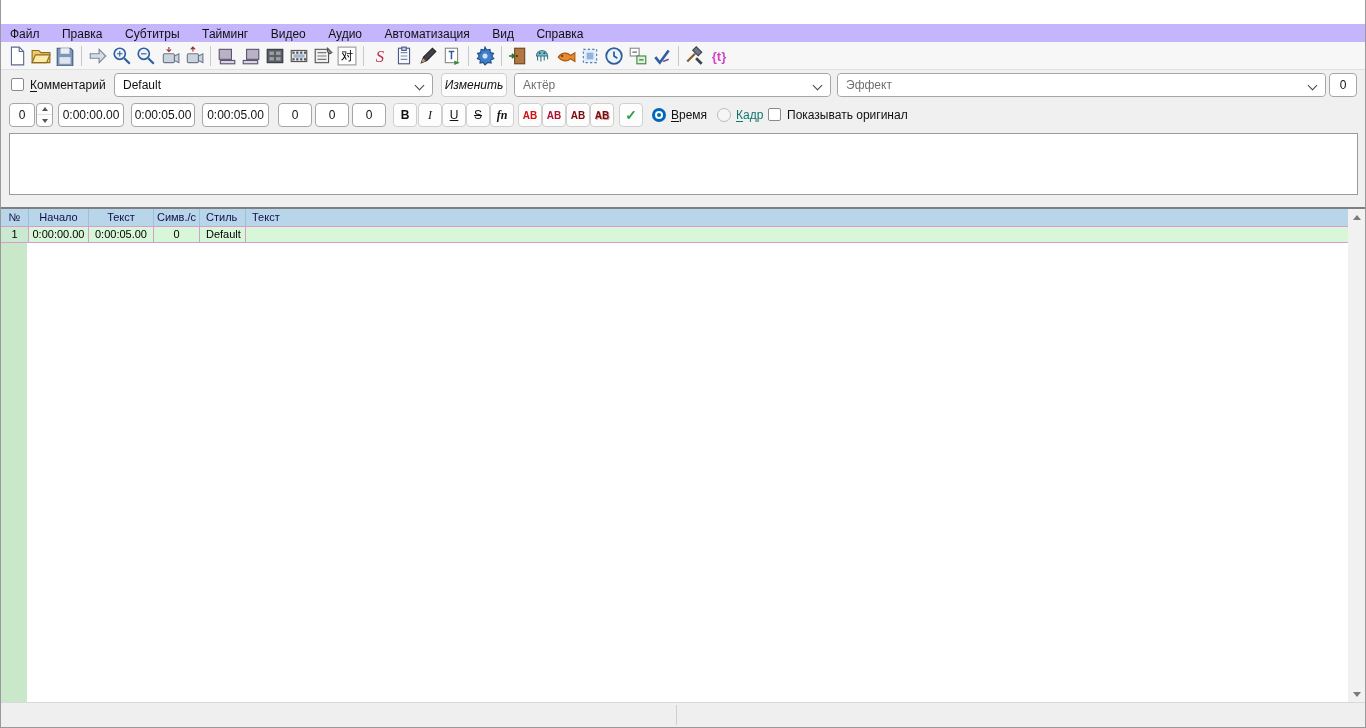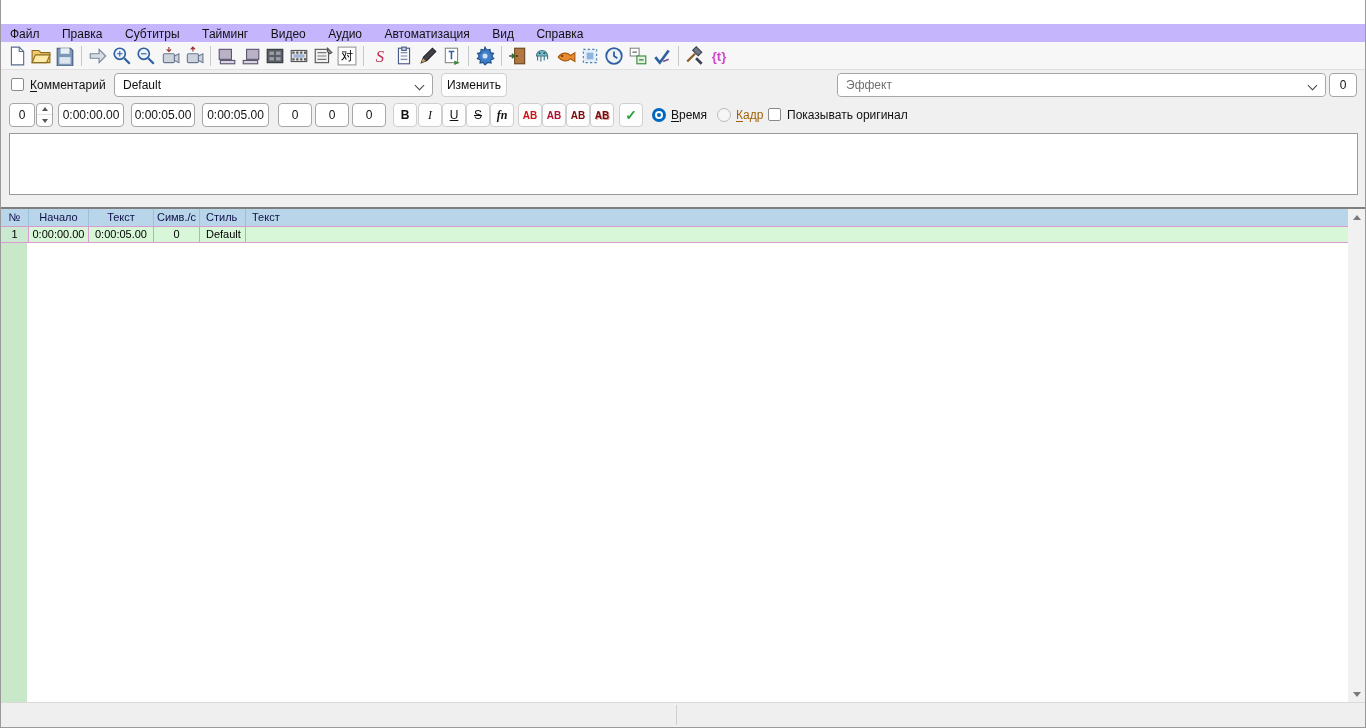--- a/index.html
+++ b/index.html
@@ -56,21 +56,21 @@
   .tri-up { width:0; height:0; border-left:3.5px solid transparent; border-right:3.5px solid transparent; border-bottom:4px solid #555; }
   .tri-dn { width:0; height:0; border-left:3.5px solid transparent; border-right:3.5px solid transparent; border-top:4px solid #555; }
   .fmt { width:24px; }
   .radio-outer { position:absolute; width:14px; height:14px; border-radius:50%; }
   .radio-on { background:#0067c0; }
   .radio-on .radio-inner { position:absolute; left:3px; top:3px; width:8px; height:8px; border-radius:50%; background:#fff; }
   .radio-on .radio-dot { position:absolute; left:5px; top:5px; width:4px; height:4px; border-radius:50%; background:#0067c0; }
   .radio-off { background:#f6f6f6; border:1px solid #bcbcbc; }
   .subtitle-textarea { position:absolute; left:8px; top:63px; width:1349px; height:62px; background:#fff;
             border:1px solid #9a9a9a; font-size:13px; padding:4px 6px; }
-  .dis { color:#a16207;text-align:center; }
+  .dis { color:#0f766e;text-align:center; }
   u { text-underline-offset:2px; }
 
   
   .gridwrap { position:absolute; left:0; top:207px; width:100%; height:496px; background:#fff;
               border-top:2px solid #7f7f7f; }
   .grid-header { position:absolute; left:0; top:0; width:1349px; height:17px; background:#b9d5e9; display:flex; }
   .gh-cell { height:17px; font-size:11px; color:#10104a; line-height:16px; border-right:1px solid #9cc0da;
              text-align:center; overflow:hidden; white-space:nowrap; }
   .gh-left { text-align:left; padding-left:6px; }
   .grid-row { position:absolute; left:0; top:17px; width:1349px; height:17px; background:#d8f6d8;
@@ -314,21 +314,25 @@
   </div>
 
   <div class="editpanel">
 
     <div class="checkbox" style="left:10px; top:8px;"></div>
     <span class="lbl" style="left:29px; top:5px;"><u>К</u>омментарий</span>
     <div class="combo" style="left:113px; top:3px; width:319px;">
       <span class="val">Default</span>
       <span class="chev"></span>
     </div>
-    <div class="btn" style="left:440px; top:3px; width:66px;">Изменить</div>
+    <div class="btn" style="left:440px; top:3px; width:66px;font-style:italic;">Изменить</div>
+    <div class="combo" style="left:513px; top:3px; width:317px;">
+      <input placeholder="Актёр" style="">
+      <span class="chev"></span>
+    </div>
     <div class="combo" style="left:836px; top:3px; width:489px;">
       <input placeholder="Эффект" style="">
       <span class="chev"></span>
     </div>
     <div class="btn" style="left:1328px; top:3px; width:28px; background:#fff; border-color:#a6a6a6;">0</div>
 
     <input class="tfield" style="left: 8px; top: 33px; width: 26px;" value="0">
     <div class="spinner" style="left:35px; top:33px;">
       <div class="spin-up">
           <span class="tri-up"></span>

